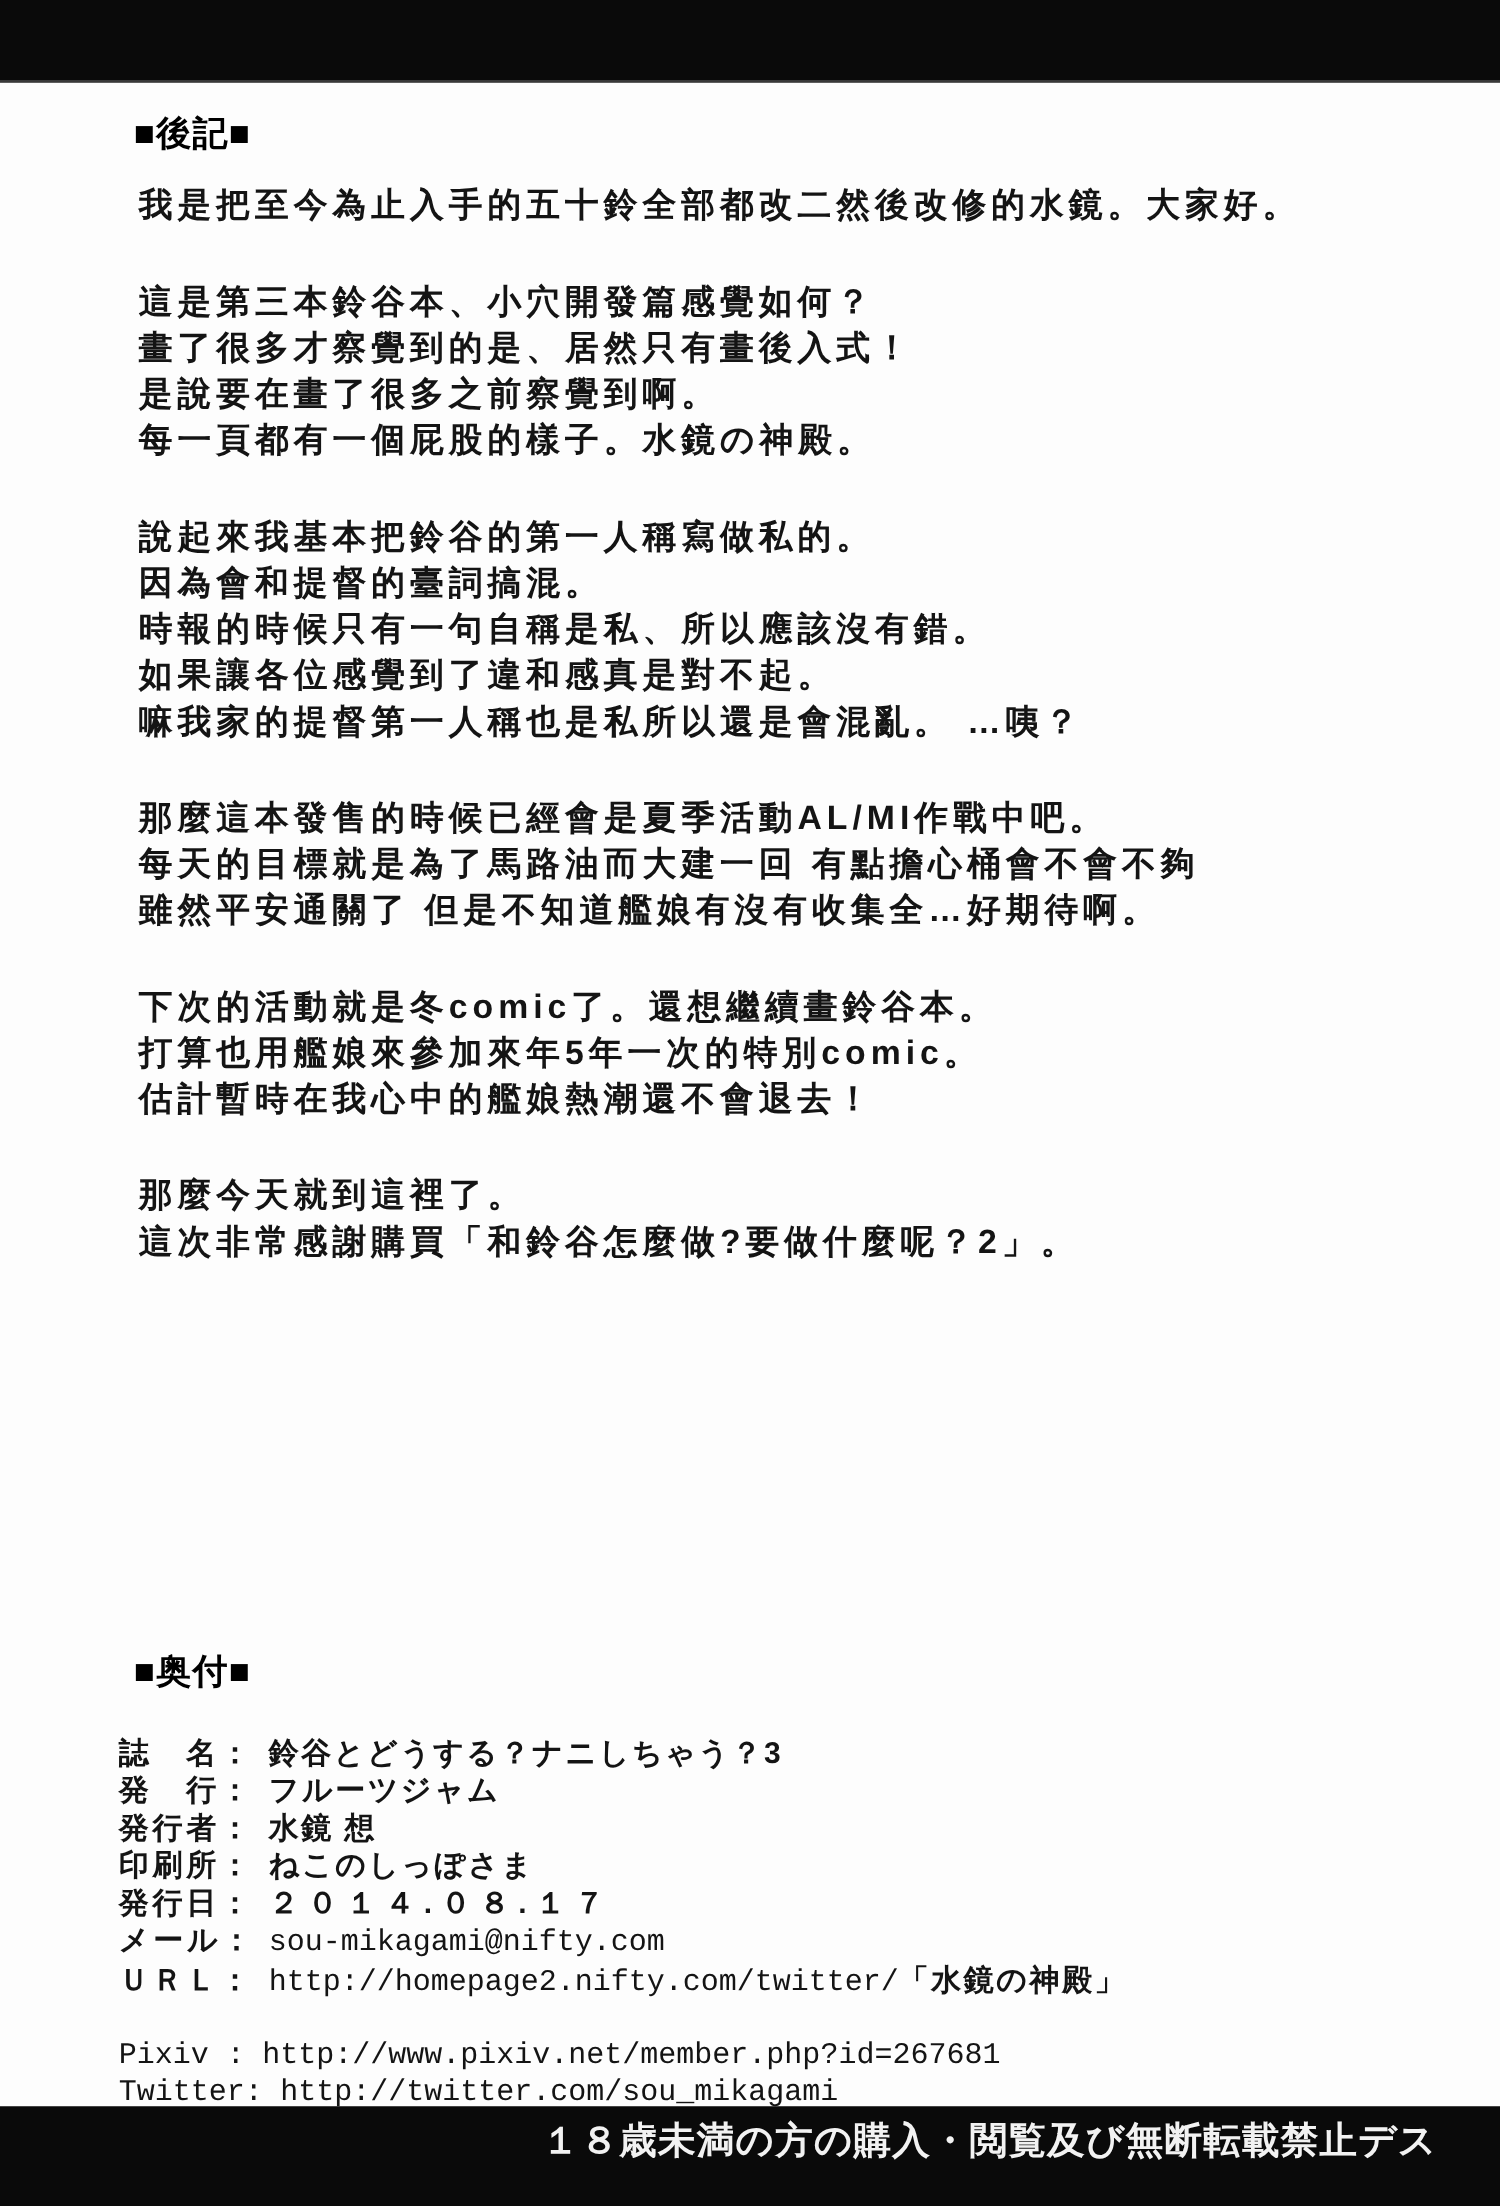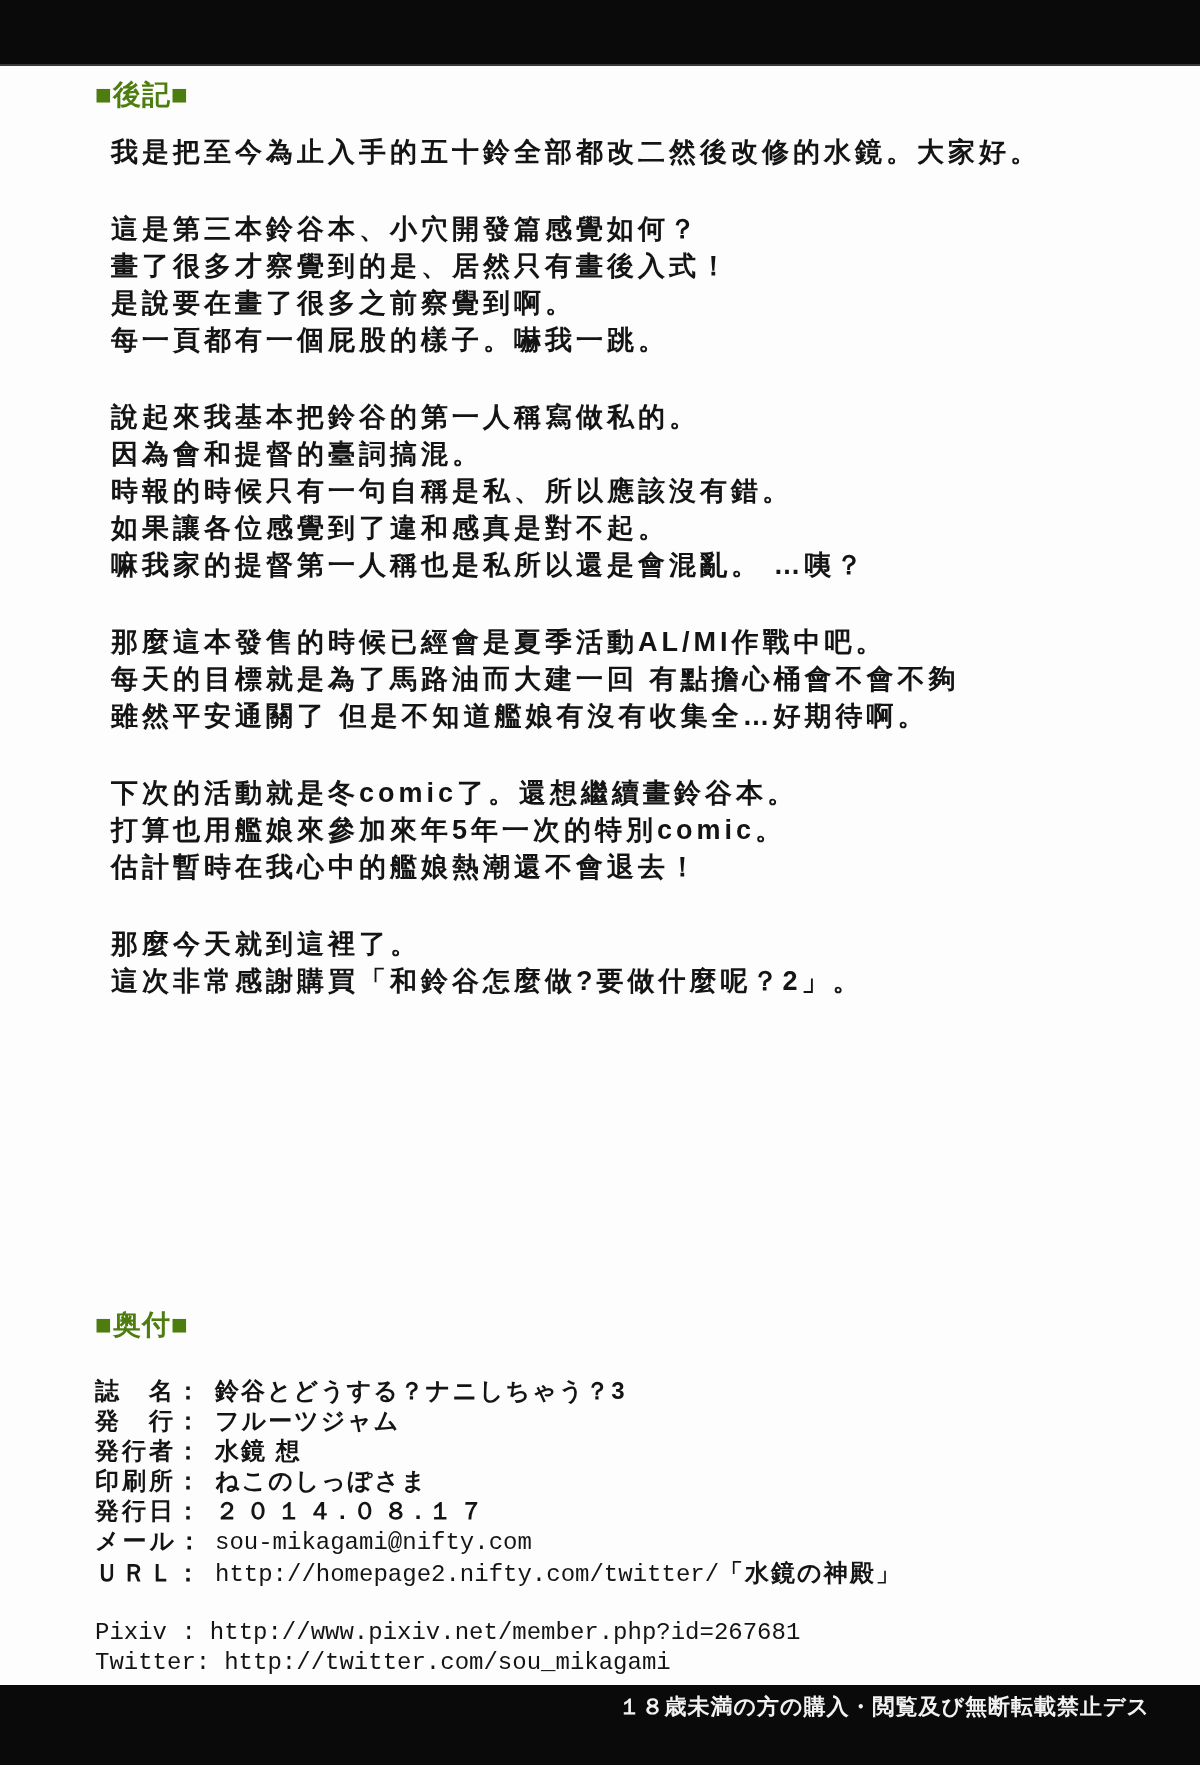--- a/index.html
+++ b/index.html
@@ -12,32 +12,32 @@
     font-family:"Liberation Sans","DejaVu Sans",sans-serif;
     overflow:hidden;
   }
   .bar { position:absolute; left:0; width:1200px; background:#0a0a0a; }
   .top-bar { top:0; height:64px; border-bottom:2px solid #3a3a3a; }
   .bottom-bar { bottom:0; height:80px; text-align:right; }
   .footer-notice {
     display:inline-block;
     margin:7px 50px 0 0;
     color:#f2f2f2;
-    font-size:22px;
+    font-size:30px;
     font-weight:700;
     letter-spacing:1px;
     white-space:nowrap;
   }
   .afterword { position:absolute; top:76px; left:95px; width:1060px; }
   .sec-heading {
-    margin:0;
+    margin:12px;
     font-size:28px;
     font-weight:700;
     letter-spacing:1px;
-    color:#4d7c0f;
+    color:#000000;
   }
   .afterword .sec-heading { margin-bottom:20px; }
   .para {
     margin:0 0 40px 16px;
     font-size:27px;
     font-weight:700;
     line-height:37px;
     letter-spacing:4px;
     white-space:pre-line;
   }
@@ -63,21 +63,21 @@
 <div class="page">
 
   <div class="bar top-bar"></div>
 
   <section class="afterword">
     <h1 class="sec-heading">■後記■</h1>
     <p class="para">我是把至今為止入手的五十鈴全部都改二然後改修的水鏡。大家好。</p>
     <p class="para">這是第三本鈴谷本、小穴開發篇感覺如何？
 畫了很多才察覺到的是、居然只有畫後入式！
 是說要在畫了很多之前察覺到啊。
-每一頁都有一個屁股的樣子。嚇我一跳。</p>
+每一頁都有一個屁股的樣子。水鏡の神殿。</p>
     <p class="para">說起來我基本把鈴谷的第一人稱寫做私的。
 因為會和提督的臺詞搞混。
 時報的時候只有一句自稱是私、所以應該沒有錯。
 如果讓各位感覺到了違和感真是對不起。
 嘛我家的提督第一人稱也是私所以還是會混亂。 …咦？</p>
     <p class="para">那麼這本發售的時候已經會是夏季活動AL/MI作戰中吧。
 每天的目標就是為了馬路油而大建一回 有點擔心桶會不會不夠
 雖然平安通關了 但是不知道艦娘有沒有收集全…好期待啊。</p>
     <p class="para">下次的活動就是冬comic了。還想繼續畫鈴谷本。
 打算也用艦娘來參加來年5年一次的特別comic。

